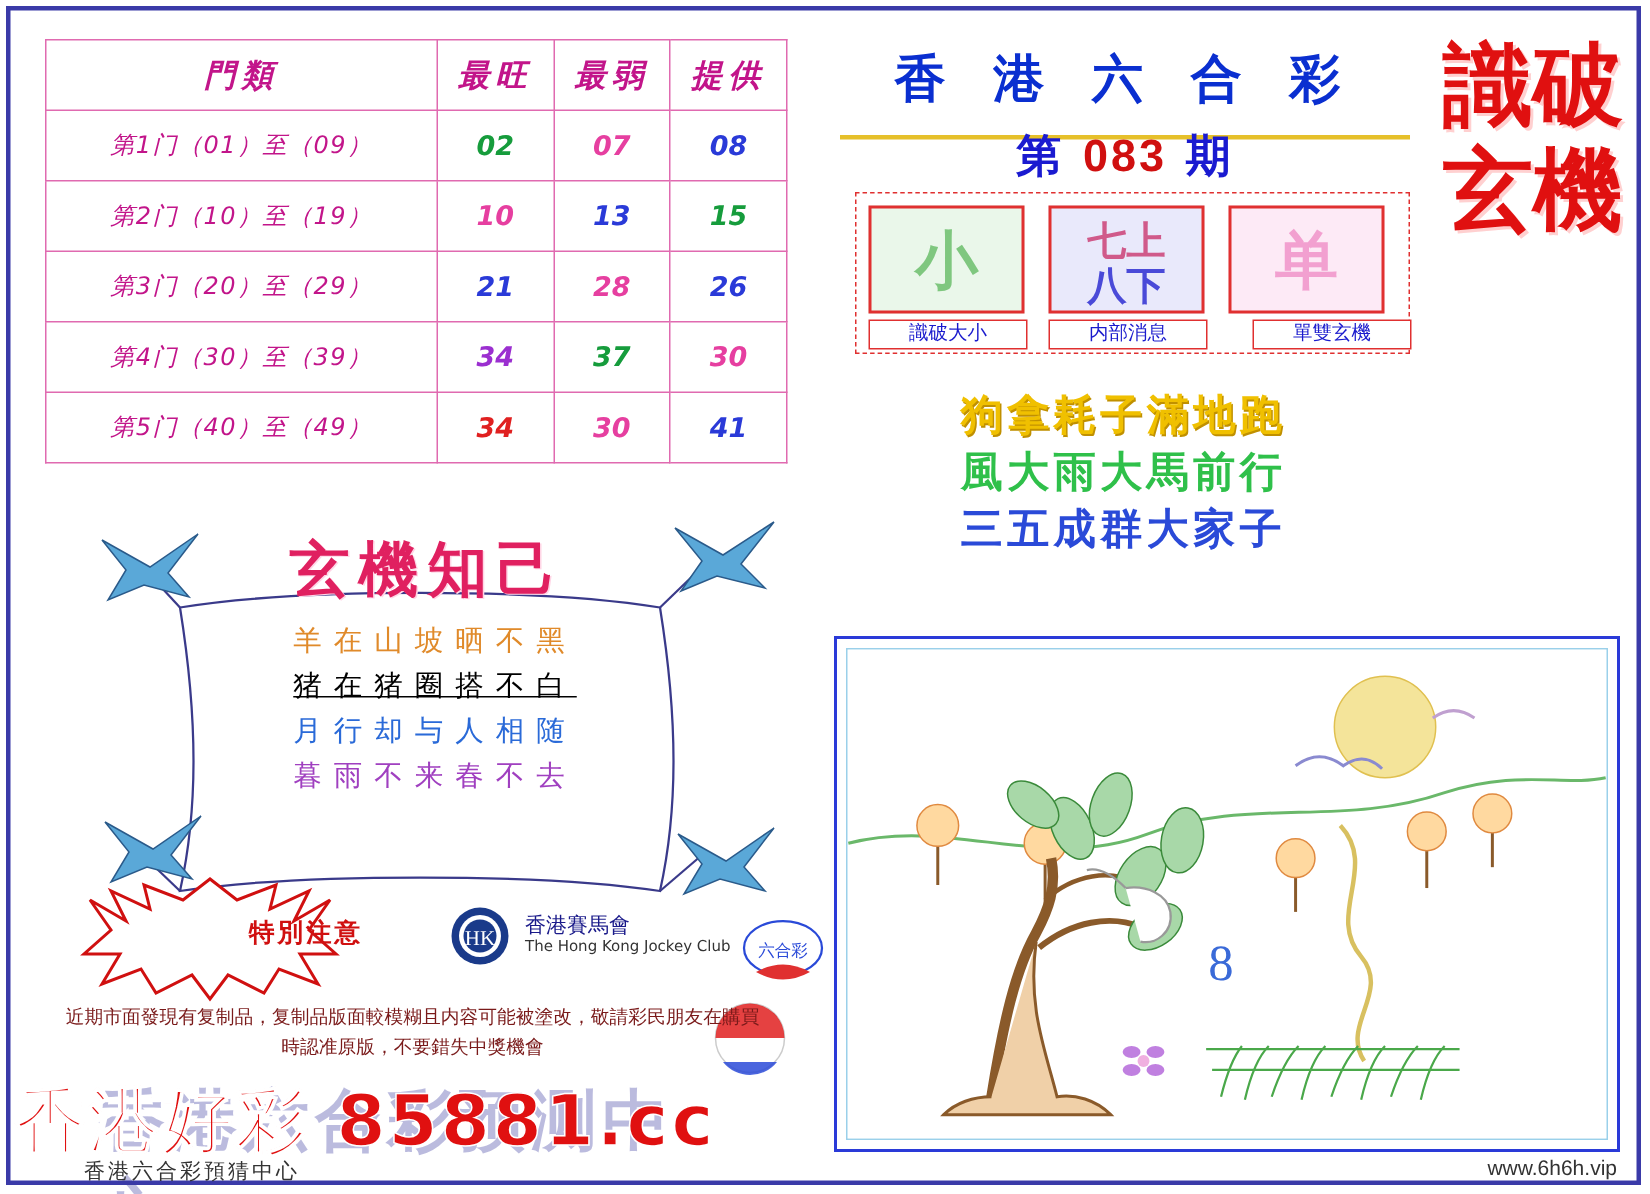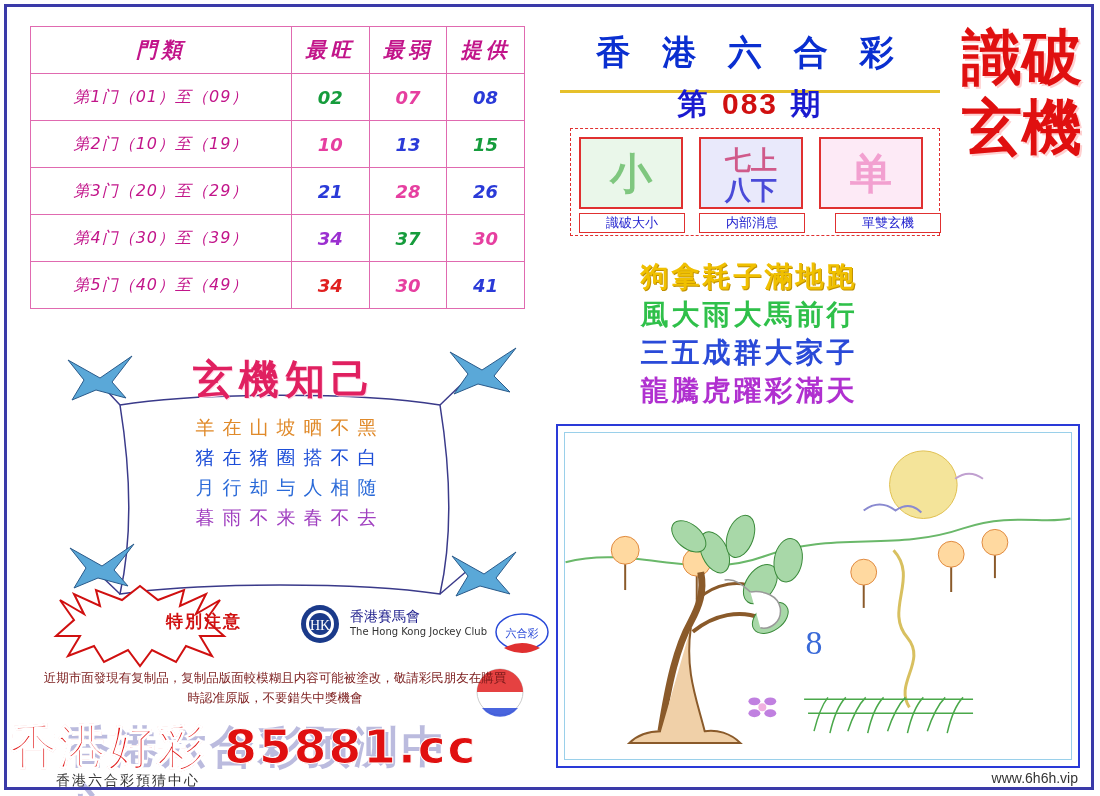--- a/index.html
+++ b/index.html
@@ -96,21 +96,21 @@
   .p4{color:#b030d0;}
 
   
   .xj-title{
     position:absolute;left:150px;top:352px;width:270px;text-align:center;
     font-size:40px;font-weight:bold;color:#e02060;letter-spacing:6px;
     text-shadow:1px 1px 0 #ffd6e6;
   }
   .xj-lines{position:absolute;left:140px;top:412px;width:300px;text-align:center;}
   .xj-lines div{font-size:19px;letter-spacing:8px;line-height:30px;}
-  .x1{color:#e08a2a;} .x2{color:#1d4ed8;} .x3{color:#2a6ad8;} .x4{color:#a040c0;}
+  .x1{color:#e08a2a;} .x2{color:#000000;text-decoration:underline;} .x3{color:#2a6ad8;} .x4{color:#a040c0;}
 
   svg.deco{position:absolute;left:0;top:0;pointer-events:none;}
 
   
   .special{
     position:absolute;left:62px;top:610px;width:180px;text-align:right;
     font-size:17px;font-weight:bold;color:#d01010;letter-spacing:2px;
   }
   .notice{
     position:absolute;left:40px;top:668px;width:470px;text-align:center;
@@ -215,21 +215,20 @@
   <div class="bx bx3">
     <div class="big">单</div>
   </div>
   <div class="cap cap3">單雙玄機</div>
 </div>
 
 <div class="poem">
   <div class="p1">狗拿耗子滿地跑</div>
   <div class="p2">風大雨大馬前行</div>
   <div class="p3">三五成群大家子</div>
-  <div class="p4">龍騰虎躍彩滿天</div>
 </div>
 
 <svg class="deco" width="1100" height="796">
 
   <path d="M120,405 C200,392 360,392 440,405 C452,480 452,540 440,594 C360,582 200,582 120,594 C132,540 132,480 120,405 Z" fill="#ffffff" stroke="#3a3a8a" stroke-width="1.5"></path>
 
   <path d="M120,405 L95,378" stroke="#3a3a8a" stroke-width="1.5" fill="none"></path>
   <path d="M440,405 L468,378" stroke="#3a3a8a" stroke-width="1.5" fill="none"></path>
   <path d="M120,594 L95,570" stroke="#3a3a8a" stroke-width="1.5" fill="none"></path>
   <path d="M440,594 L468,570" stroke="#3a3a8a" stroke-width="1.5" fill="none"></path>

